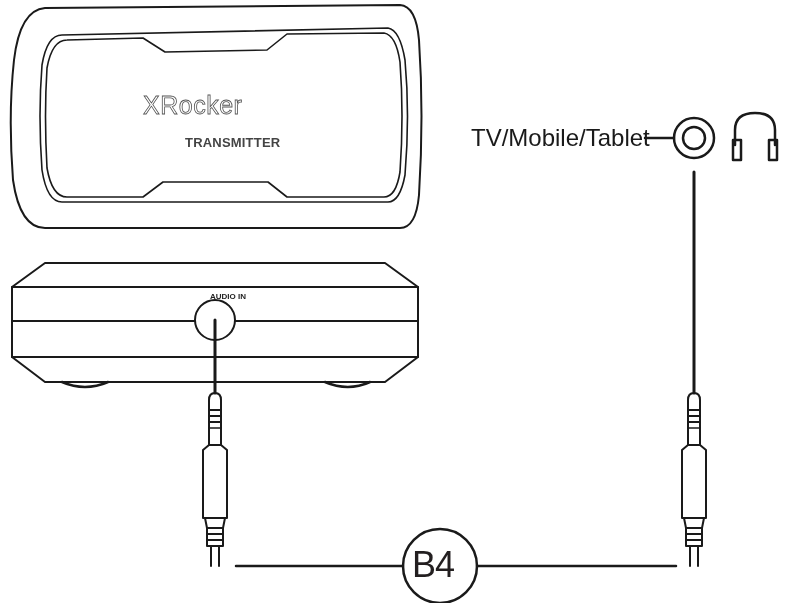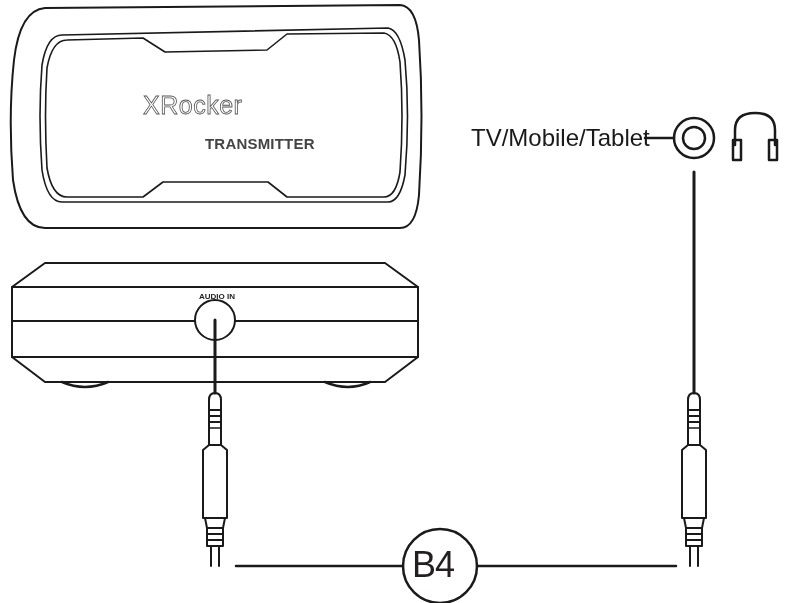--- a/index.html
+++ b/index.html
@@ -1,22 +1,22 @@
 <!DOCTYPE html>
 <html><head>
 <meta charset="utf-8">
 <style>
   html, body { margin: 0; padding: 0; background: #ffffff; }
   body { width: 787px; height: 603px; position: relative; overflow: hidden; font-family: "Liberation Sans", sans-serif; }
   svg.diagram { position: absolute; left: 0; top: 0; }
   .label-text { position: absolute; font-family: "Liberation Sans", sans-serif; color: #1a1a1a; white-space: nowrap; }
   #source-label { left: 471px; top: 124px; font-size: 24px; }
   #brand-logo { left: 143px; top: 91px; font-size: 25px; letter-spacing: 0.5px; color: #fff; -webkit-text-stroke: 0.8px #555; font-weight: normal; }
-  #transmitter-label { left: 185px; top: 135px; font-size: 15px; color: #444; font-weight: bold; letter-spacing: 0.2px; margin-left: 20px; }
-  #audio-in-label { left: 199px; top: 292px; font-size: 8px; color: #222; font-weight: bold; }
+  #transmitter-label { left: 185px; top: 135px; font-size: 13px; color: #444; font-weight: bold; letter-spacing: 0.2px; }
+  #audio-in-label { left: 210px; top: 292px; font-size: 8px; color: #222; font-weight: bold; }
   #step-badge-text { left: 405px; top: 544px; width: 56px; text-align: center; font-size: 36px; color: #231f20; letter-spacing: -1px; }
 </style>
 </head>
 <body>
 
 <svg class="diagram" width="787" height="603" viewBox="0 0 787 603" xmlns="http://www.w3.org/2000/svg" fill="none" stroke="#1a1a1a" stroke-linecap="round" stroke-linejoin="round">
 
   <g>
     <path d="M45,8 L400,5 Q416,6 419,40 Q424,115 419,195 Q416,228 400,228 L45,228 Q20,228 13,180 Q8,115 14,60 Q20,10 45,8 Z" stroke-width="2"></path>
     <path d="M62,35 L388,28 Q400,30 405,60 Q410,115 405,175 Q400,202 388,202 L62,202 Q47,202 42,170 Q38,115 42,65 Q47,35 62,35 Z" stroke-width="1.6"></path>

